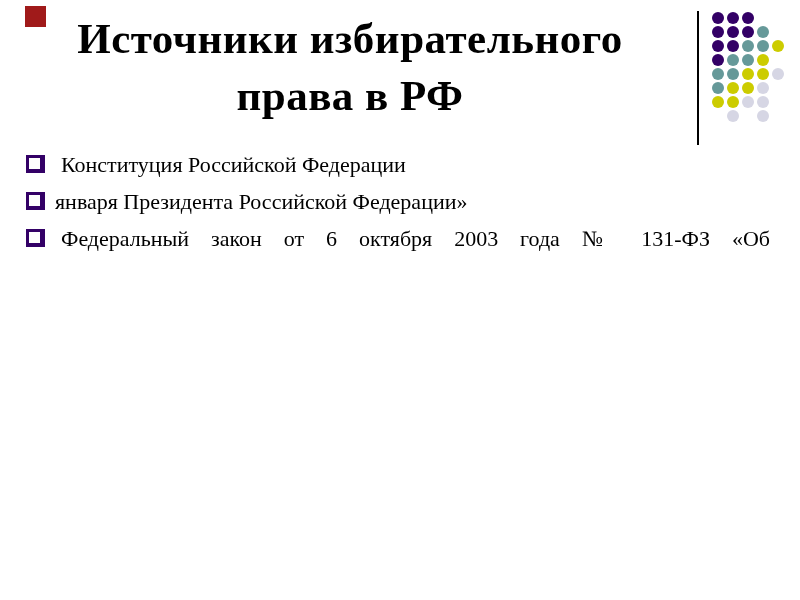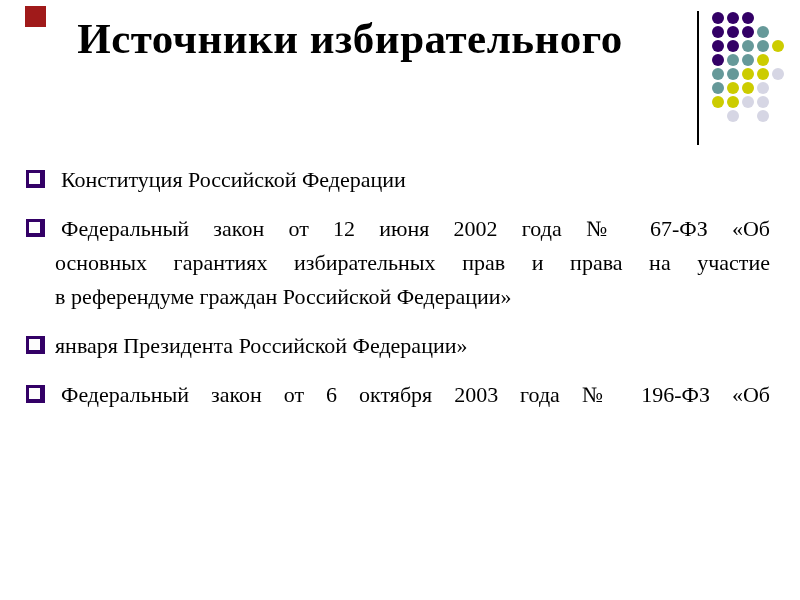--- a/index.html
+++ b/index.html
@@ -74,21 +74,21 @@
     left: 25px;
     top: 148px;
     width: 745px;
     margin: 0;
     padding: 0;
     list-style: none;
   }
   .bullet-list li {
     position: relative;
     padding-left: 30px;
-    margin: 15px 0 3px 0;
+    margin: 0 0 3px 0;
   }
   .marker {
     position: absolute;
     left: 1px;
     top: 7px;
     width: 11px;
     height: 11px;
     background: #fdfdfd;
     border: 3px solid #330066;
     border-right-width: 5px;
@@ -110,20 +110,21 @@
 </style>
 </head>
 <body>
 
 <div class="slide">
 
   <div class="corner-square" style="background: rgb(160, 26, 26);"></div>
 
   <header class="title-block">
     <div class="t-line">Источники избирательного</div>
+    <div class="t-line">права в РФ</div>
   </header>
 
   <div class="vline" style="background: rgb(0, 0, 0);"></div>
   <div class="dots">
       <div class="dot-row">
         <span class="dot" style="background: rgb(51, 0, 102);"></span>
         <span class="dot" style="background: rgb(51, 0, 102);"></span>
         <span class="dot" style="background: rgb(51, 0, 102);"></span>
         <span class="dot" style="visibility: hidden;"></span>
         <span class="dot" style="visibility: hidden;"></span>
@@ -179,27 +180,21 @@
       </div>
     </div>
 
   <ul class="bullet-list">
     <li>
       <span class="marker" style="border-color: rgb(51, 0, 102);"></span>
       <div class="bl first">Конституция Российской Федерации</div>
     </li>
     <li>
       <span class="marker" style="border-color: rgb(51, 0, 102);"></span>
-      <div class="bl first j">Федеральный закон от 12 июня 2002 года № 67-ФЗ «Об</div>
-      <div class="bl j">основных гарантиях избирательных прав и права на участие</div>
-      <div class="bl">в референдуме граждан Российской Федерации»</div>
-    </li>
-    <li>
-      <span class="marker" style="border-color: rgb(51, 0, 102);"></span>
       <div class="bl">января Президента Российской Федерации»</div>
     </li>
     <li>
       <span class="marker" style="border-color: rgb(51, 0, 102);"></span>
-      <div class="bl first j">Федеральный закон от 6 октября 2003 года № 196-ФЗ «Об</div>
+      <div class="bl first j">Федеральный закон от 6 октября 2003 года № 131-ФЗ «Об</div>
     </li>
   </ul>
 
 </div>
 
 </body></html>

